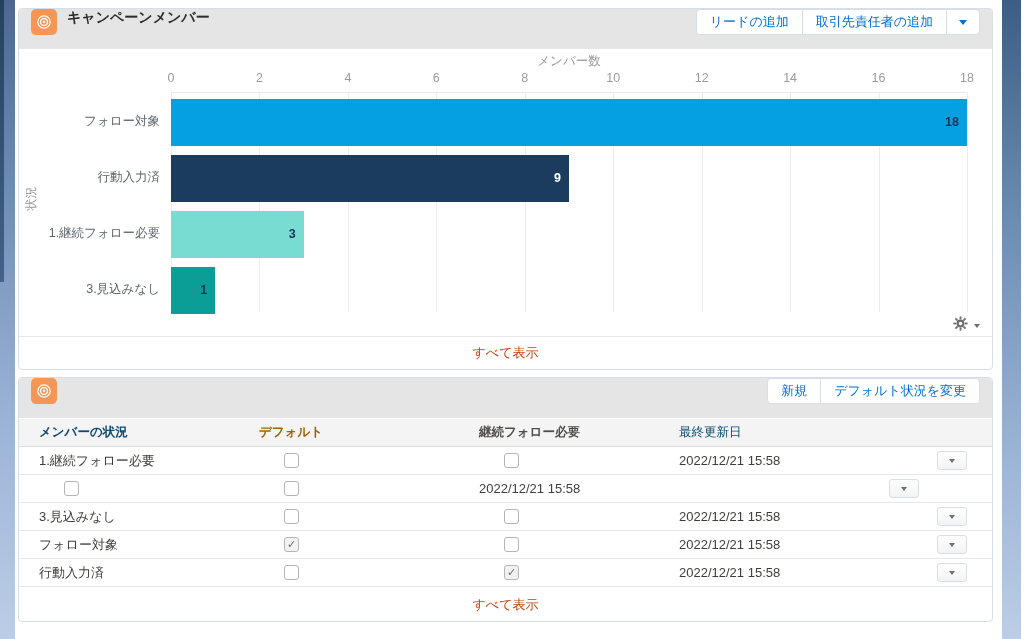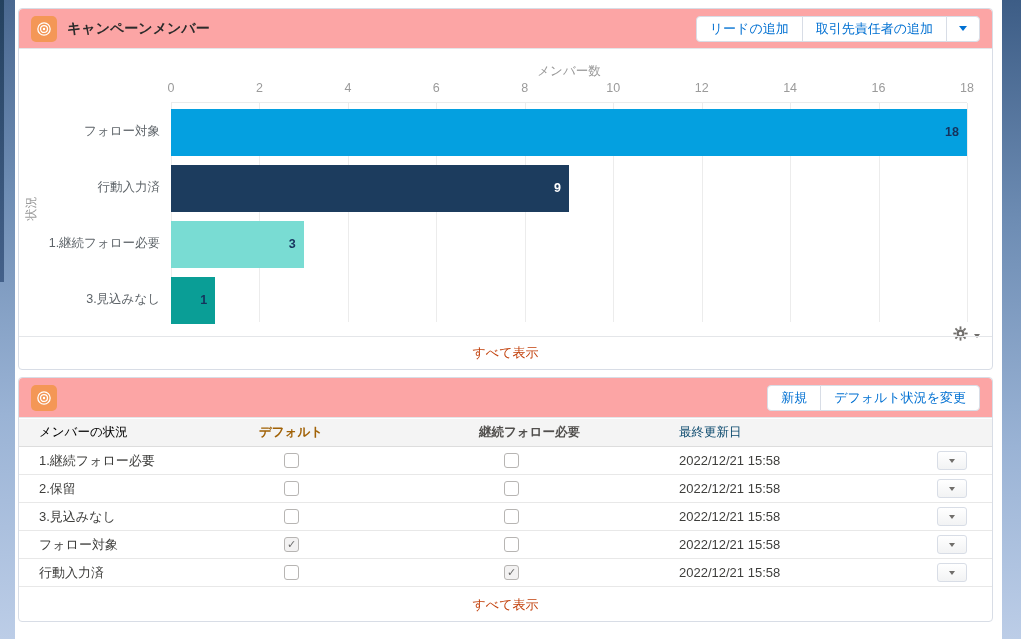--- a/index.html
+++ b/index.html
@@ -14,38 +14,38 @@
     background:linear-gradient(180deg,#24415f,#44618a); }
   .strip-right { left:1002px; width:19px;
     background:linear-gradient(180deg,#3d5d86 0%,#6e8db4 35%,#9ab3d5 70%,#bccde7 100%); }
 
   .content { position:absolute; left:18px; top:8px; width:975px; }
 
   .card { position:relative; background:#fff; border:1px solid #d8dde6; border-radius:4px; }
   .card-members { height:362px; }
   .card-statuses { height:245px; margin-top:7px; }
 
-  .card-header { height:40px; display:flex; align-items:center; padding:0 12px;
-    background:#fca5a5; border-bottom:1px solid #e4e6e9; border-radius:4px 4px 0 0; }
+  .card-header { height:40px; display:flex; align-items:flex-start; padding:0 12px;
+    background:#e5e5e5; border-bottom:1px solid #e4e6e9; border-radius:4px 4px 0 0; }
   .obj-icon { width:26px; height:26px; border-radius:5px; background:#f49756;
     display:flex; align-items:center; justify-content:center; flex:0 0 auto; }
   .card-title { margin-left:10px; font-size:14px; font-weight:bold; color:#2b2b2b; }
   .header-actions { margin-left:auto; display:flex; }
   .btn { height:26px; padding:0 13px; background:#fff; border:1px solid #d8dde6;
     color:#0070d2; font-size:13px; display:flex; align-items:center; cursor:pointer;
     margin-left:-1px; white-space:nowrap; }
   .btn:first-child { border-radius:4px 0 0 4px; margin-left:0; }
   .btn:last-child { border-radius:0 4px 4px 0; }
   .btn.caret-seg { width:34px; justify-content:center; padding:0; }
   .caret { display:inline-block; width:0; height:0;
     border-left:4px solid transparent; border-right:4px solid transparent;
     border-top:5px solid currentColor; }
 
   
-  .chart-wrap { position:absolute; left:0; right:0; top:41px; height:252px; background:#fff;margin-top:10px; }
+  .chart-wrap { position:absolute; left:0; right:0; top:41px; height:252px; background:#fff; }
   .axis-title { position:absolute; top:3px; left:450px; width:200px; text-align:center;
     color:#9a9a9a; font-size:12.5px; }
   .tick-label { position:absolute; top:0; transform:translateX(-50%);
     color:#9b9b9b; font-size:12.5px; }
   .ticks { position:absolute; top:21px; left:0; right:0; height:16px; }
   .plot { position:absolute; left:152px; top:42px; width:796px; height:220px;
     border-top:1px solid #ebebeb; }
   .gridline { position:absolute; top:0; bottom:0; width:1px; background:#ececec; }
   .bar { position:absolute; left:0; height:47px; z-index:2; }
   .bar-value { position:absolute; right:8px; top:0; height:47px; line-height:47px;
@@ -189,38 +189,37 @@
         </svg>
       </span>
       <div class="header-actions">
         <button class="btn">新規</button>
         <button class="btn">デフォルト状況を変更</button>
       </div>
     </div>
 
     <div class="tbl">
       <div class="tbl-row tbl-head">
-        <div class="cell" style="font-size:12.5px;font-weight:normal;color:#000000;">メンバーの状況</div>
+        <div class="cell" style="font-size:12.5px;font-weight:bold;color:#0c4a6e;">メンバーの状況</div>
         <div class="cell" style="font-size:12.5px;font-weight:bold;color:#a16207;">デフォルト</div>
         <div class="cell" style="font-size:12.5px;font-weight:bold;color:#514f4d;">継続フォロー必要</div>
         <div class="cell" style="font-size:12.5px;font-weight:normal;color:#0c4a6e;">最終更新日</div>
         <div></div>
       </div>
 
       <div class="tbl-row">
         <div class="cell">1.継続フォロー必要</div>
         <div class="checkbox"></div>
         <div class="checkbox"></div>
         <div class="cell">2022/12/21 15:58</div>
         <div class="row-action">
             <span class="caret"></span>
           </div>
       </div>
       <div class="tbl-row">
-        <div class="cell">2.保留</div>
         <div class="checkbox"></div>
         <div class="checkbox"></div>
         <div class="cell">2022/12/21 15:58</div>
         <div class="row-action">
             <span class="caret"></span>
           </div>
       </div>
       <div class="tbl-row">
         <div class="cell">3.見込みなし</div>
         <div class="checkbox"></div>

